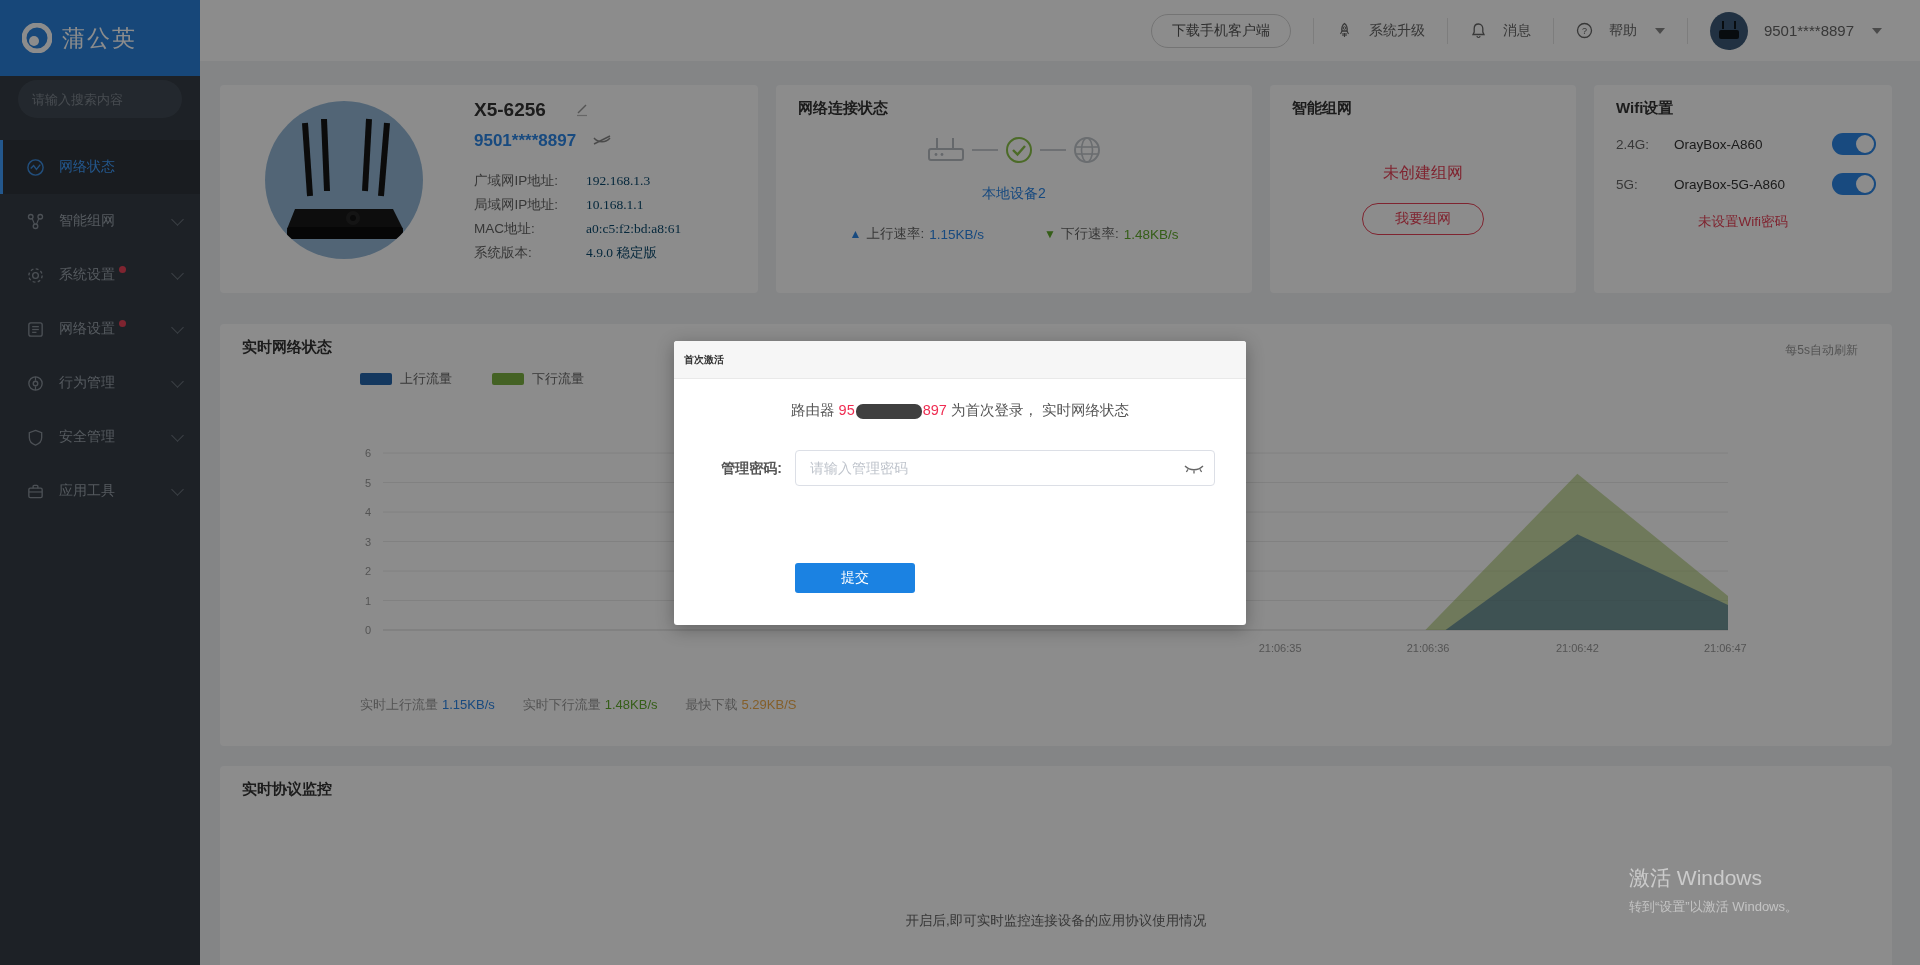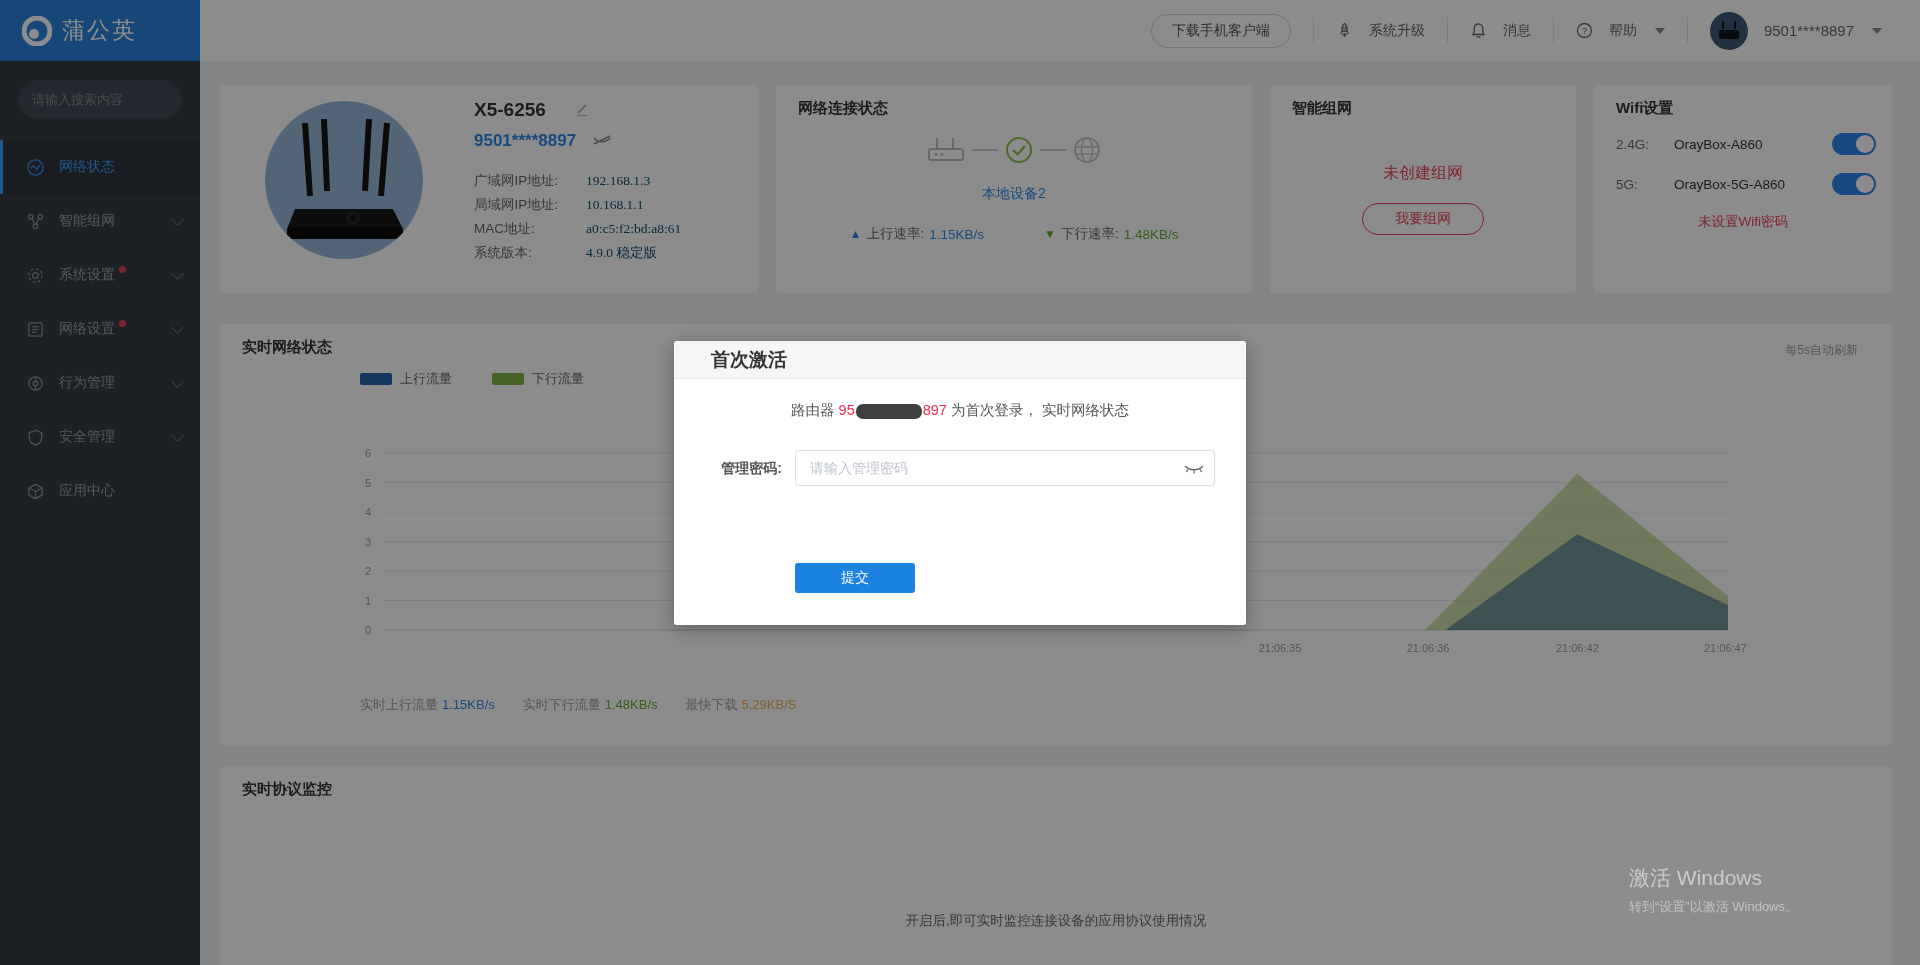--- a/index.html
+++ b/index.html
@@ -1,21 +1,21 @@
 <!DOCTYPE html>
 <html><head>
 <meta charset="utf-8">
 <style>
   * { margin:0; padding:0; box-sizing:border-box; }
   html,body { width:1920px; height:965px; overflow:hidden; background:#f0f2f5;
     font-family:"Liberation Sans","DejaVu Sans",sans-serif; }
 
   
   .sidebar { position:fixed; left:0; top:0; width:200px; height:965px; background:#353c45; z-index:10; }
-  .logo-band { height:61px; background:#2b82dc; display:flex; align-items:center; padding-left:22px; gap:10px; }
+  .logo-band { height:76px; background:#2b82dc; display:flex; align-items:center; padding-left:22px; gap:10px; }
   .logo-mark { width:30px; height:30px; }
   .brand-name { color:#fff; font-size:23px; letter-spacing:2px; }
   .side-search { position:absolute; left:18px; right:18px; top:80px; height:38px; background:#414a54;
     border-radius:19px; display:flex; align-items:center; padding:0 14px; }
   .side-search input { flex:1; background:transparent; border:none; outline:none; color:#cfd4da; font-size:13px; }
   .side-search input::placeholder { color:#828a93; }
   .menu { position:absolute; top:140px; left:0; right:0; }
   .menu-item { height:54px; display:flex; align-items:center; padding:0 18px 0 26px; color:#9aa3ac;
     font-size:14px; cursor:pointer; position:relative; }
   .menu-item .mi-icon { width:19px; height:19px; margin-right:14px; flex:0 0 auto; opacity:.85; }
@@ -102,21 +102,21 @@
 
   
   .proto-card { margin-top:20px; height:240px; }
   .proto-empty { position:absolute; left:0; right:0; top:146px; text-align:center; color:#666; font-size:13.5px; }
 
   
   .dim-overlay { position:fixed; inset:0; background:rgba(0,0,0,0.45); z-index:50; }
   .modal { position:fixed; left:50%; transform:translateX(-50%); top:341px; width:572px; height:284px;
     background:#fff; border-radius:3px; z-index:100; box-shadow:0 4px 18px rgba(0,0,0,.3); }
   .modal-header { height:38px; background:#f6f6f6; border-bottom:1px solid #e9e9e9; display:flex; align-items:center;
-    padding-left:37px; font-size:19px; font-weight:bold; color:#333; border-radius:3px 3px 0 0; }
+    padding-left:10px; font-size:10px; font-weight:bold; color:#333; border-radius:3px 3px 0 0; }
   .modal-msg { position:absolute; left:0; right:0; top:60px; text-align:center; font-size:14.5px; color:#555; }
   .sn-red { color:#ef2d52; }
   .redact { display:inline-block; width:66px; height:15px; background:#3f3f3f; border-radius:7px; vertical-align:middle; margin:0 1px; }
   .form-row { position:absolute; left:0; height:36px; }
   .form-label { position:absolute; left:12px; width:96px; text-align:right; font-size:14px; color:#555; line-height:36px;font-weight:bold; }
   .form-input { position:absolute; left:121px; width:420px; height:36px; border:1px solid #dcdfe6; border-radius:4px;
     padding:0 36px 0 14px; font-size:14px; color:#333; outline:none; }
   .form-input::placeholder { color:#bfc4cc; }
   .eye-closed { position:absolute; left:508px; top:9px; cursor:pointer; }
   .submit-btn { position:absolute; left:121px; top:222px; width:120px; height:30px; background:#1b82e2; color:#fff;
@@ -202,25 +202,27 @@
     <div class="menu-item">
       <svg class="mi-icon" viewBox="0 0 20 20">
         <path d="M10 2.5 L16.5 5 V10 C16.5 14 13.5 16.8 10 18 C6.5 16.8 3.5 14 3.5 10 V5 Z" fill="none" stroke="#9aa3ac" stroke-width="1.4"></path>
       </svg>
       <span>安全管理</span>
       <span class="spacer"></span>
         <span class="chev"></span>
     </div>
     <div class="menu-item">
       <svg class="mi-icon" viewBox="0 0 20 20">
-        <path d="M10 2.5 L17 6.25 V13.75 L10 17.5 L3 13.75 V6.25 Z" fill="none" stroke="#9aa3ac" stroke-width="1.4"></path>
-        <path d="M3 6.25 L10 10 L17 6.25 M10 10 V17.5" fill="none" stroke="#9aa3ac" stroke-width="1.2"></path>
-      </svg>
-      <span>应用中心</span>
-      <span class="spacer"></span>
+        <rect x="3" y="6.5" width="14" height="10" rx="1.5" fill="none" stroke="#9aa3ac" stroke-width="1.4"></rect>
+        <path d="M7.5 6.5 V4.5 a1 1 0 0 1 1-1 h3 a1 1 0 0 1 1 1 V6.5" fill="none" stroke="#9aa3ac" stroke-width="1.4"></path>
+        <line x1="3" y1="10.5" x2="17" y2="10.5" stroke="#9aa3ac" stroke-width="1.2"></line>
+      </svg>
+      <span>应用工具</span>
+      <span class="spacer"></span>
+        <span class="chev"></span>
     </div>
   </div>
 </div>
 
 <div class="topbar">
   <button class="pill-btn">下载手机客户端</button>
   <div class="tb-divider" style="margin-left:22px;"></div>
   <div class="tb-group">
     <svg width="17" height="17" viewBox="0 0 17 17">
       <path d="M8.5 1.5 C10.5 3 11.5 6 11 9 L6 9 C5.5 6 6.5 3 8.5 1.5 Z" fill="none" stroke="#666" stroke-width="1.3"></path>

